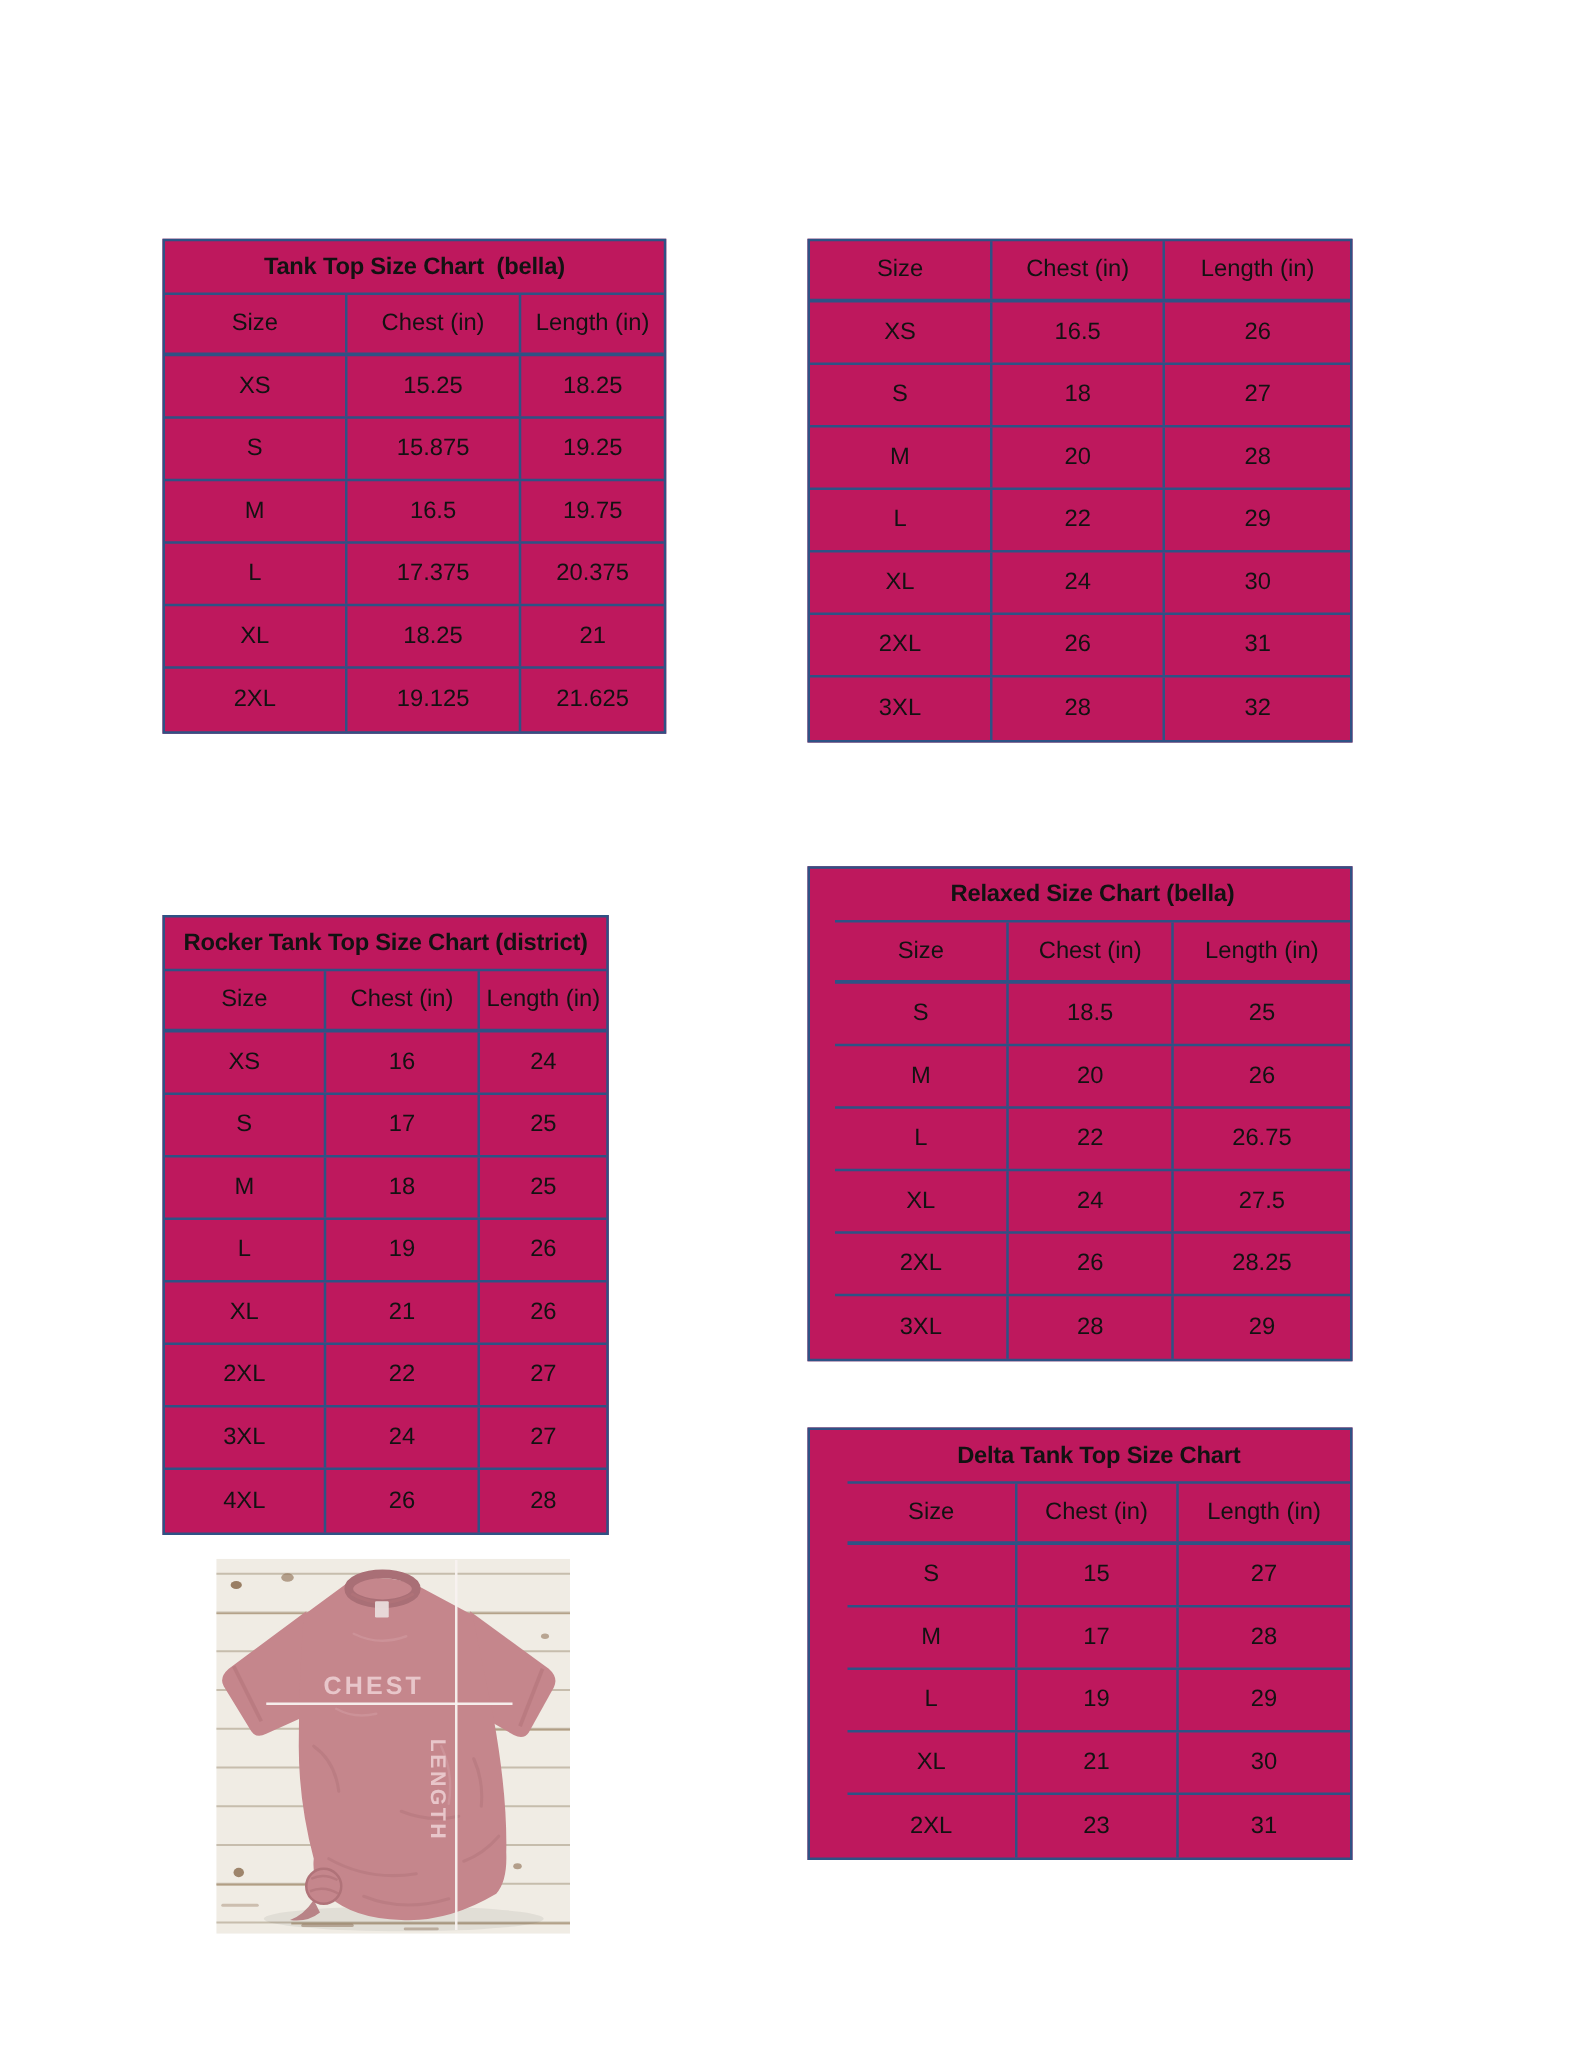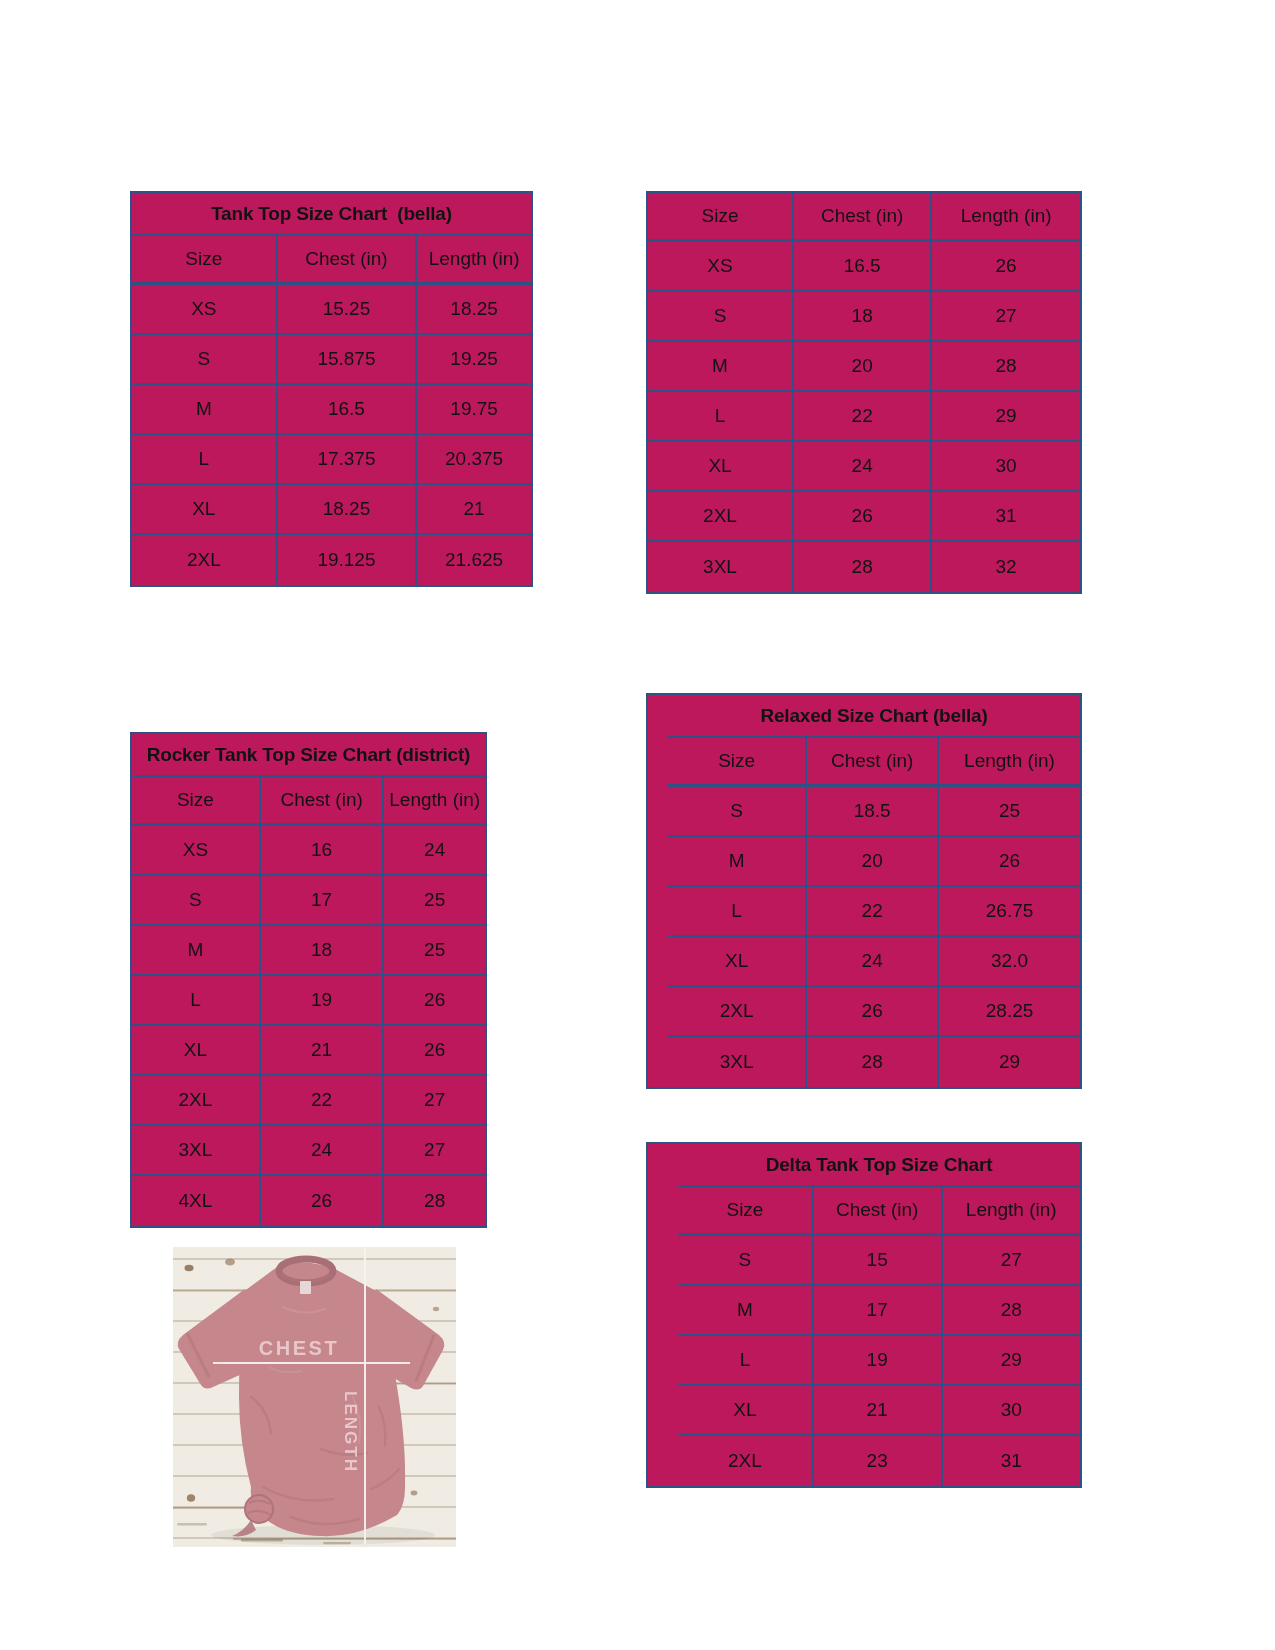--- a/index.html
+++ b/index.html
@@ -211,21 +211,21 @@
         <div class="cell">26</div>
       </div>
       <div class="row data">
         <div class="cell">L</div>
         <div class="cell">22</div>
         <div class="cell">26.75</div>
       </div>
       <div class="row data">
         <div class="cell">XL</div>
         <div class="cell">24</div>
-        <div class="cell">32.0</div>
+        <div class="cell">27.5</div>
       </div>
       <div class="row data">
         <div class="cell">2XL</div>
         <div class="cell">26</div>
         <div class="cell">28.25</div>
       </div>
       <div class="row data">
         <div class="cell">3XL</div>
         <div class="cell">28</div>
         <div class="cell">29</div>

